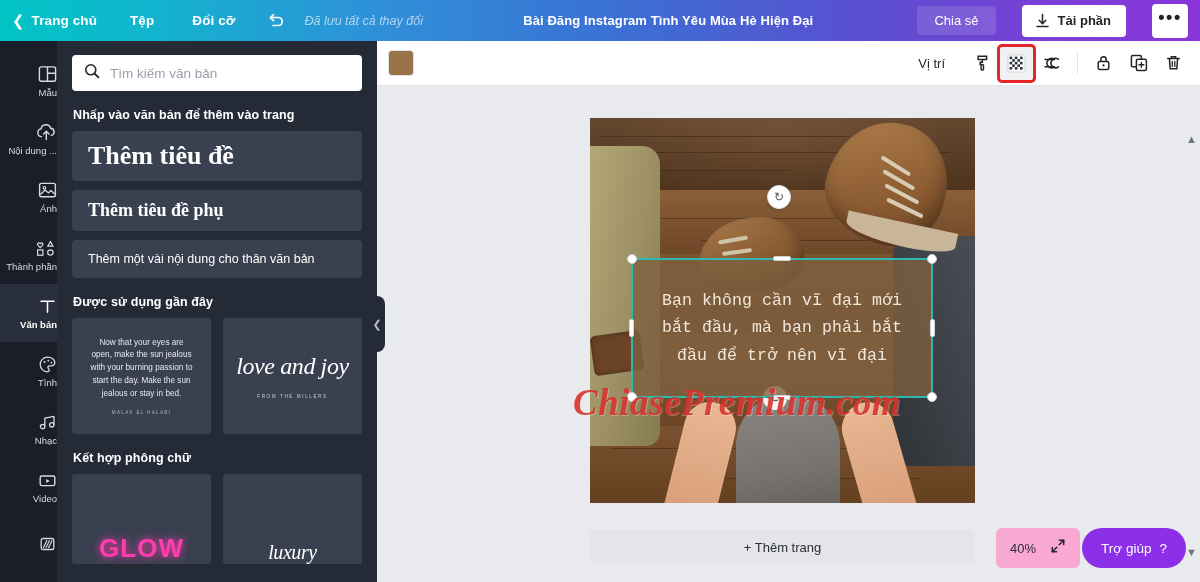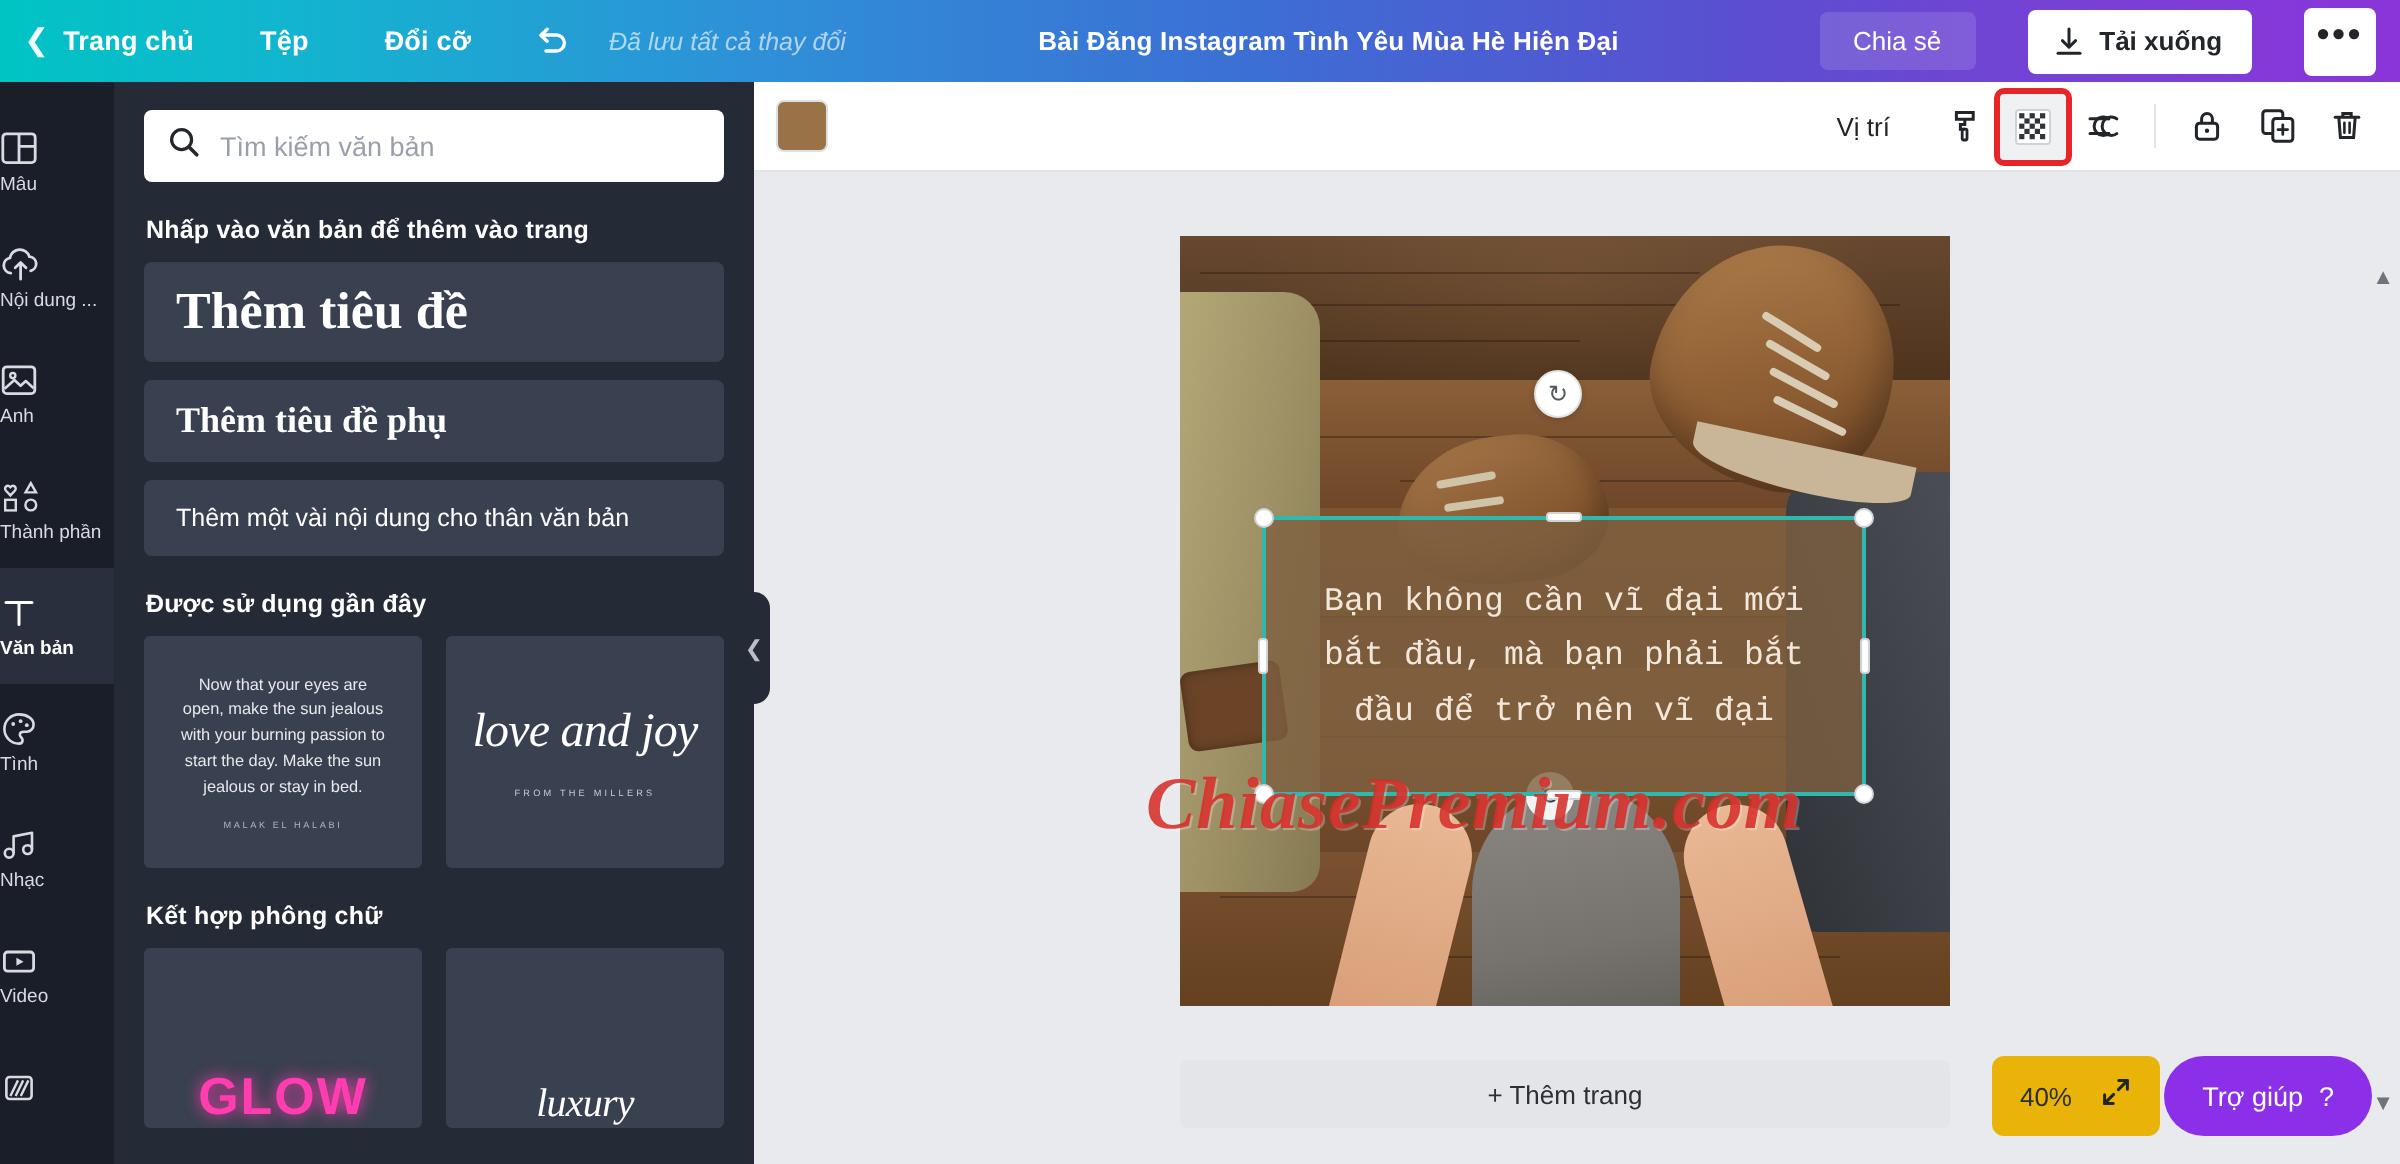--- a/index.html
+++ b/index.html
@@ -61,21 +61,21 @@
   }
 
   
   .rail {
     position: absolute; left: 0; top: 41px; width: 57px; height: 541px;
     background: #1a1e29; display: flex; flex-direction: column;
     align-items: center; padding-top: 11px;
   }
   .rail-item {
     width: 57px; height: 58px; display: flex; flex-direction: column;
-    align-items: flex-start; justify-content: center; gap: 3px;
+    align-items: flex-end; justify-content: center; gap: 3px;
     cursor: pointer; color: #d9dbe0; position: relative;
   }
   .rail-item.active { background: #2a2f3d; color: #fff; }
   .rail-item.active .rail-label { font-weight: bold; }
   .rail-label {
     font-size: 9.5px; line-height: 1.05; white-space: nowrap;
     max-width: 56px; overflow: hidden; text-align: center;
   }
   .rail-ico { height: 21px; display: flex; align-items: center; }
 
@@ -283,21 +283,21 @@
   }
 
   
   .addpage {
     position: absolute; left: 213px; bottom: 18px; width: 385px; height: 34px;
     background: #e3e5e9; border-radius: 4px; display: flex; align-items: center;
     justify-content: center; font-size: 13px; color: #2c2f35; cursor: pointer;
   }
   .zoomwrap {
     position: absolute; right: 120px; bottom: 14px; height: 40px;
-    background: #eab308; border-radius: 6px; display: flex; align-items: center;
+    background: #f9a8d4; border-radius: 6px; display: flex; align-items: center;
     gap: 14px; padding: 0 14px;
   }
   .zoomval { font-size: 13px; color: #2c2f35; }
   .expand-ico { cursor: pointer; color: #2c2f35; }
   .help {
     position: absolute; right: 14px; bottom: 14px; height: 40px;
     background: #8b2fe8; color: #fff; border-radius: 20px;
     display: flex; align-items: center; gap: 8px; padding: 0 19px;
     font-size: 13.5px; cursor: pointer; font-weight: normal;
   }
@@ -331,21 +331,21 @@
     <div class="tb-right">
       <div class="tb-share">
         <span>Chia sẻ</span>
       </div>
       <div class="tb-download">
         <svg width="15" height="16" viewBox="0 0 15 16">
           <path d="M7.5 1.5v8.5" stroke="#22252a" stroke-width="1.5" stroke-linecap="round"></path>
           <path d="M4.2 7.3 7.5 10.6l3.3-3.3" stroke="#22252a" stroke-width="1.5" stroke-linecap="round" stroke-linejoin="round" fill="none"></path>
           <path d="M2 13.6h11" stroke="#22252a" stroke-width="1.5" stroke-linecap="round"></path>
         </svg>
-        <span>Tải xuống</span>
+        <span>Tải phần</span>
       </div>
       <div class="tb-more">
         <span>•••</span>
       </div>
     </div>
   </div>
 
   <div class="rail">
 
     <div class="rail-item">

